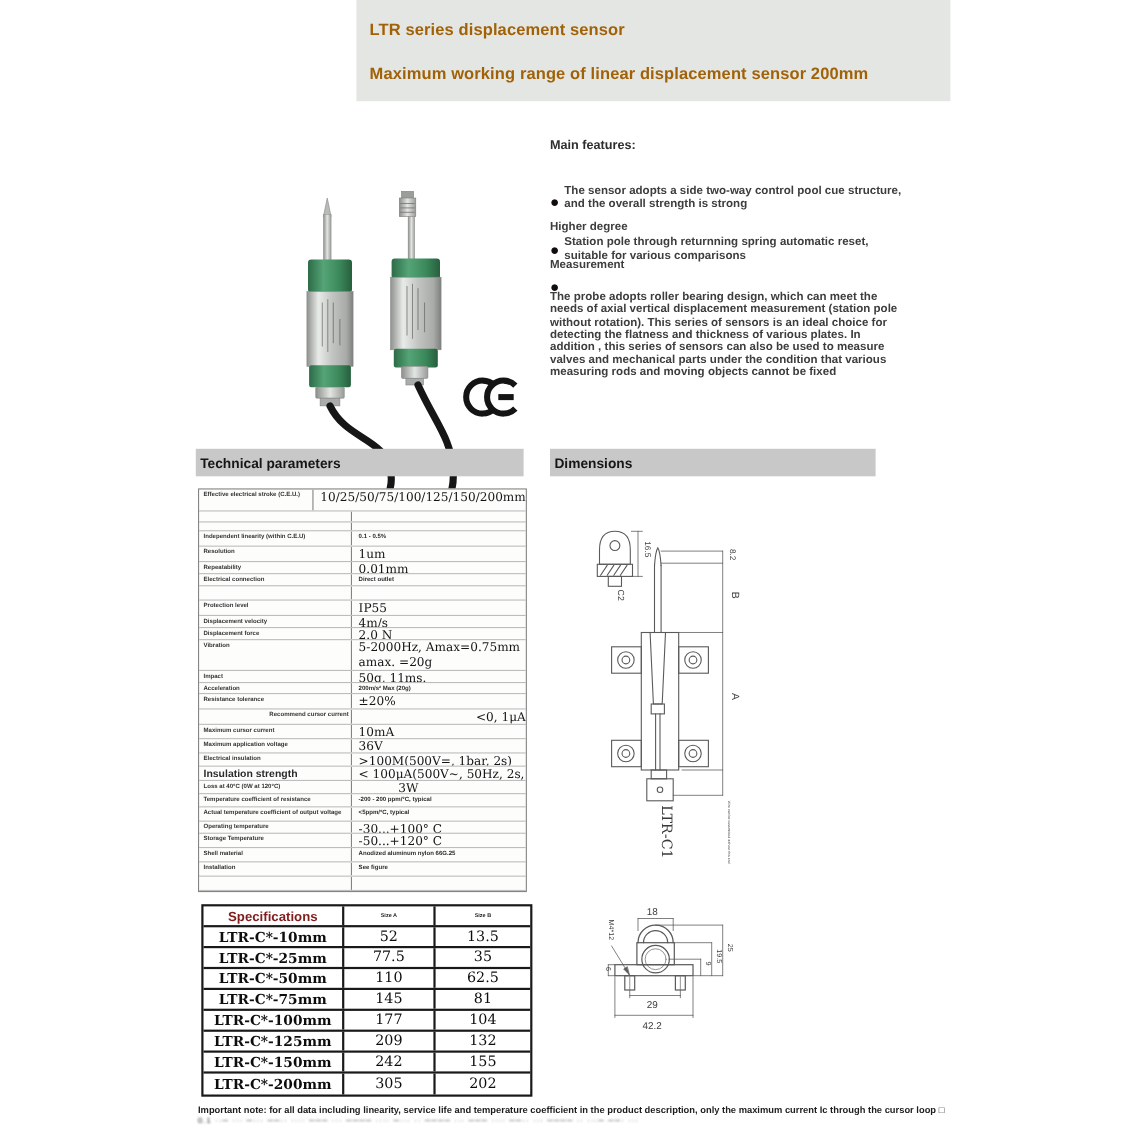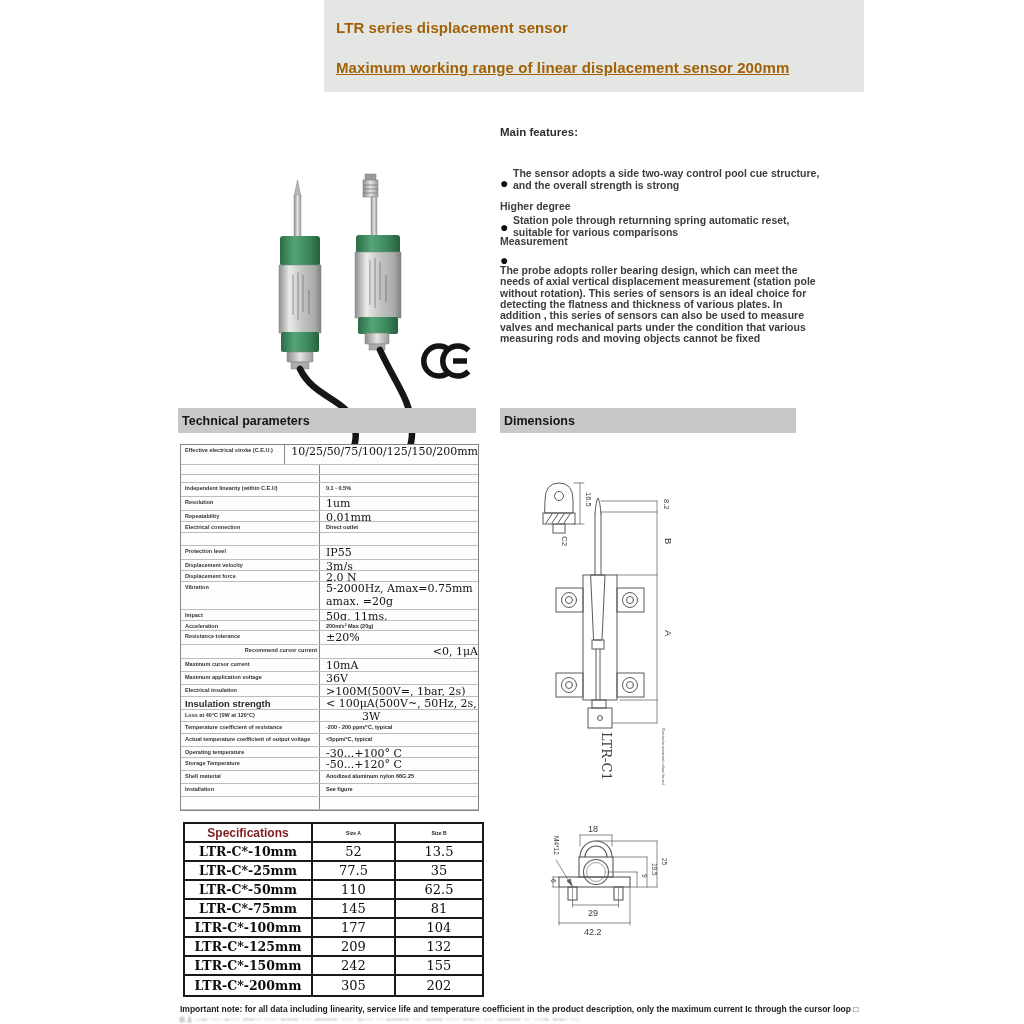--- a/index.html
+++ b/index.html
@@ -3,21 +3,21 @@
 <meta charset="utf-8">
 <style>
   html,body{margin:0;padding:0;}
   body{position:relative;width:1024px;height:1024px;background:#ffffff;
        font-family:"Liberation Sans",sans-serif;overflow:hidden;}
   .abs{position:absolute;}
 
   
   #header{left:324px;top:0;width:540px;height:92px;background:#e4e6e3;}
   .hline{position:absolute;left:12px;font-size:15px;font-weight:bold;color:#a16207;letter-spacing:.1px;}
-  #h1{top:19px;} #h2{top:59px;text-decoration:underline;}
+  #h1{top:19px;} #h2{top:59px;}
 
   
   #features{left:500px;top:122px;width:324px;color:#3d3d3d;}
   .ftitle{position:absolute;left:0;top:4px;font-size:11.5px;font-weight:bold;color:#2e2e2e;}
   .fblock{position:absolute;left:0;width:320px;font-size:10.5px;font-weight:bold;line-height:1.1;}
   .dot{position:absolute;left:0;font-size:14px;color:#120c0c;line-height:1;}
   .ind{padding-left:13px;}
   .fsub{position:absolute;left:0;font-size:10.5px;font-weight:bold;color:#3d3d3d;}
 
   
@@ -191,21 +191,21 @@
     <div class="trow" style="height: 13px;">
       <div class="tlabel"></div>
       <div class="tval v-tiny"></div>
     </div>
     <div class="trow" style="height: 14px;">
       <div class="tlabel">Protection level</div>
       <div class="tval v-big">IP55</div>
     </div>
     <div class="trow" style="height: 11px;">
       <div class="tlabel">Displacement velocity</div>
-      <div class="tval v-big">3m/s</div>
+      <div class="tval v-big">4m/s</div>
     </div>
     <div class="trow" style="height: 11px;">
       <div class="tlabel">Displacement force</div>
       <div class="tval v-big">2.0 N</div>
     </div>
     <div class="trow" style="height: 28px;">
       <div class="tlabel">Vibration</div>
       <div class="tval v-big">5-2000Hz, Amax=0.75mm<div>amax. =20g</div></div>
     </div>
     <div class="trow" style="height: 11px;">

